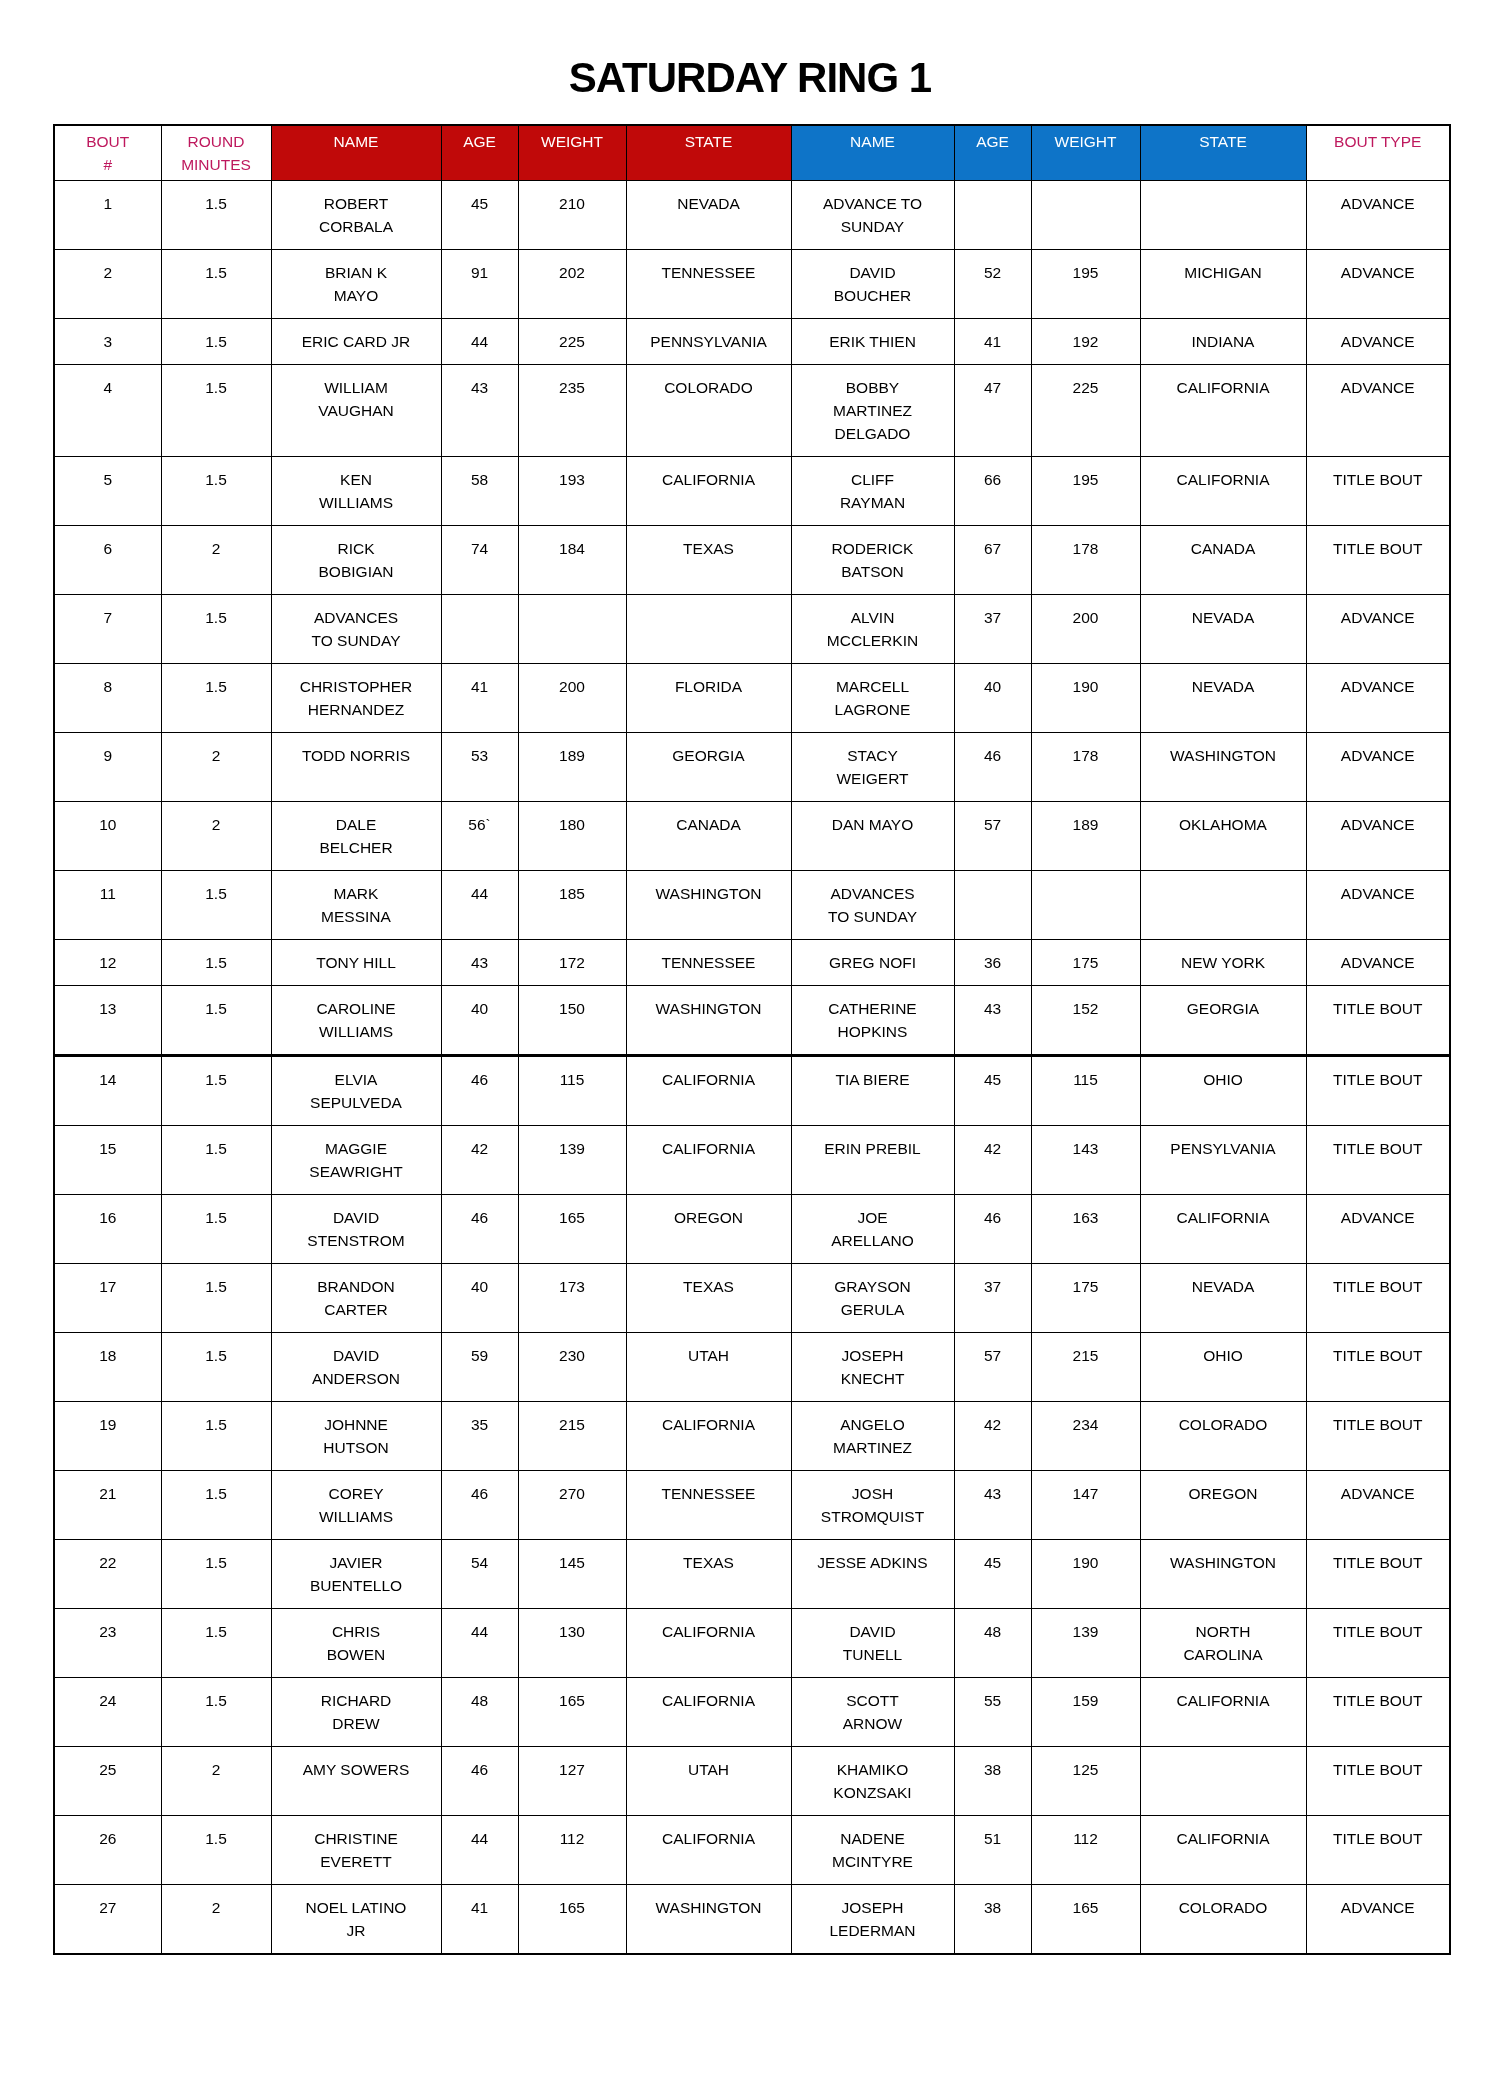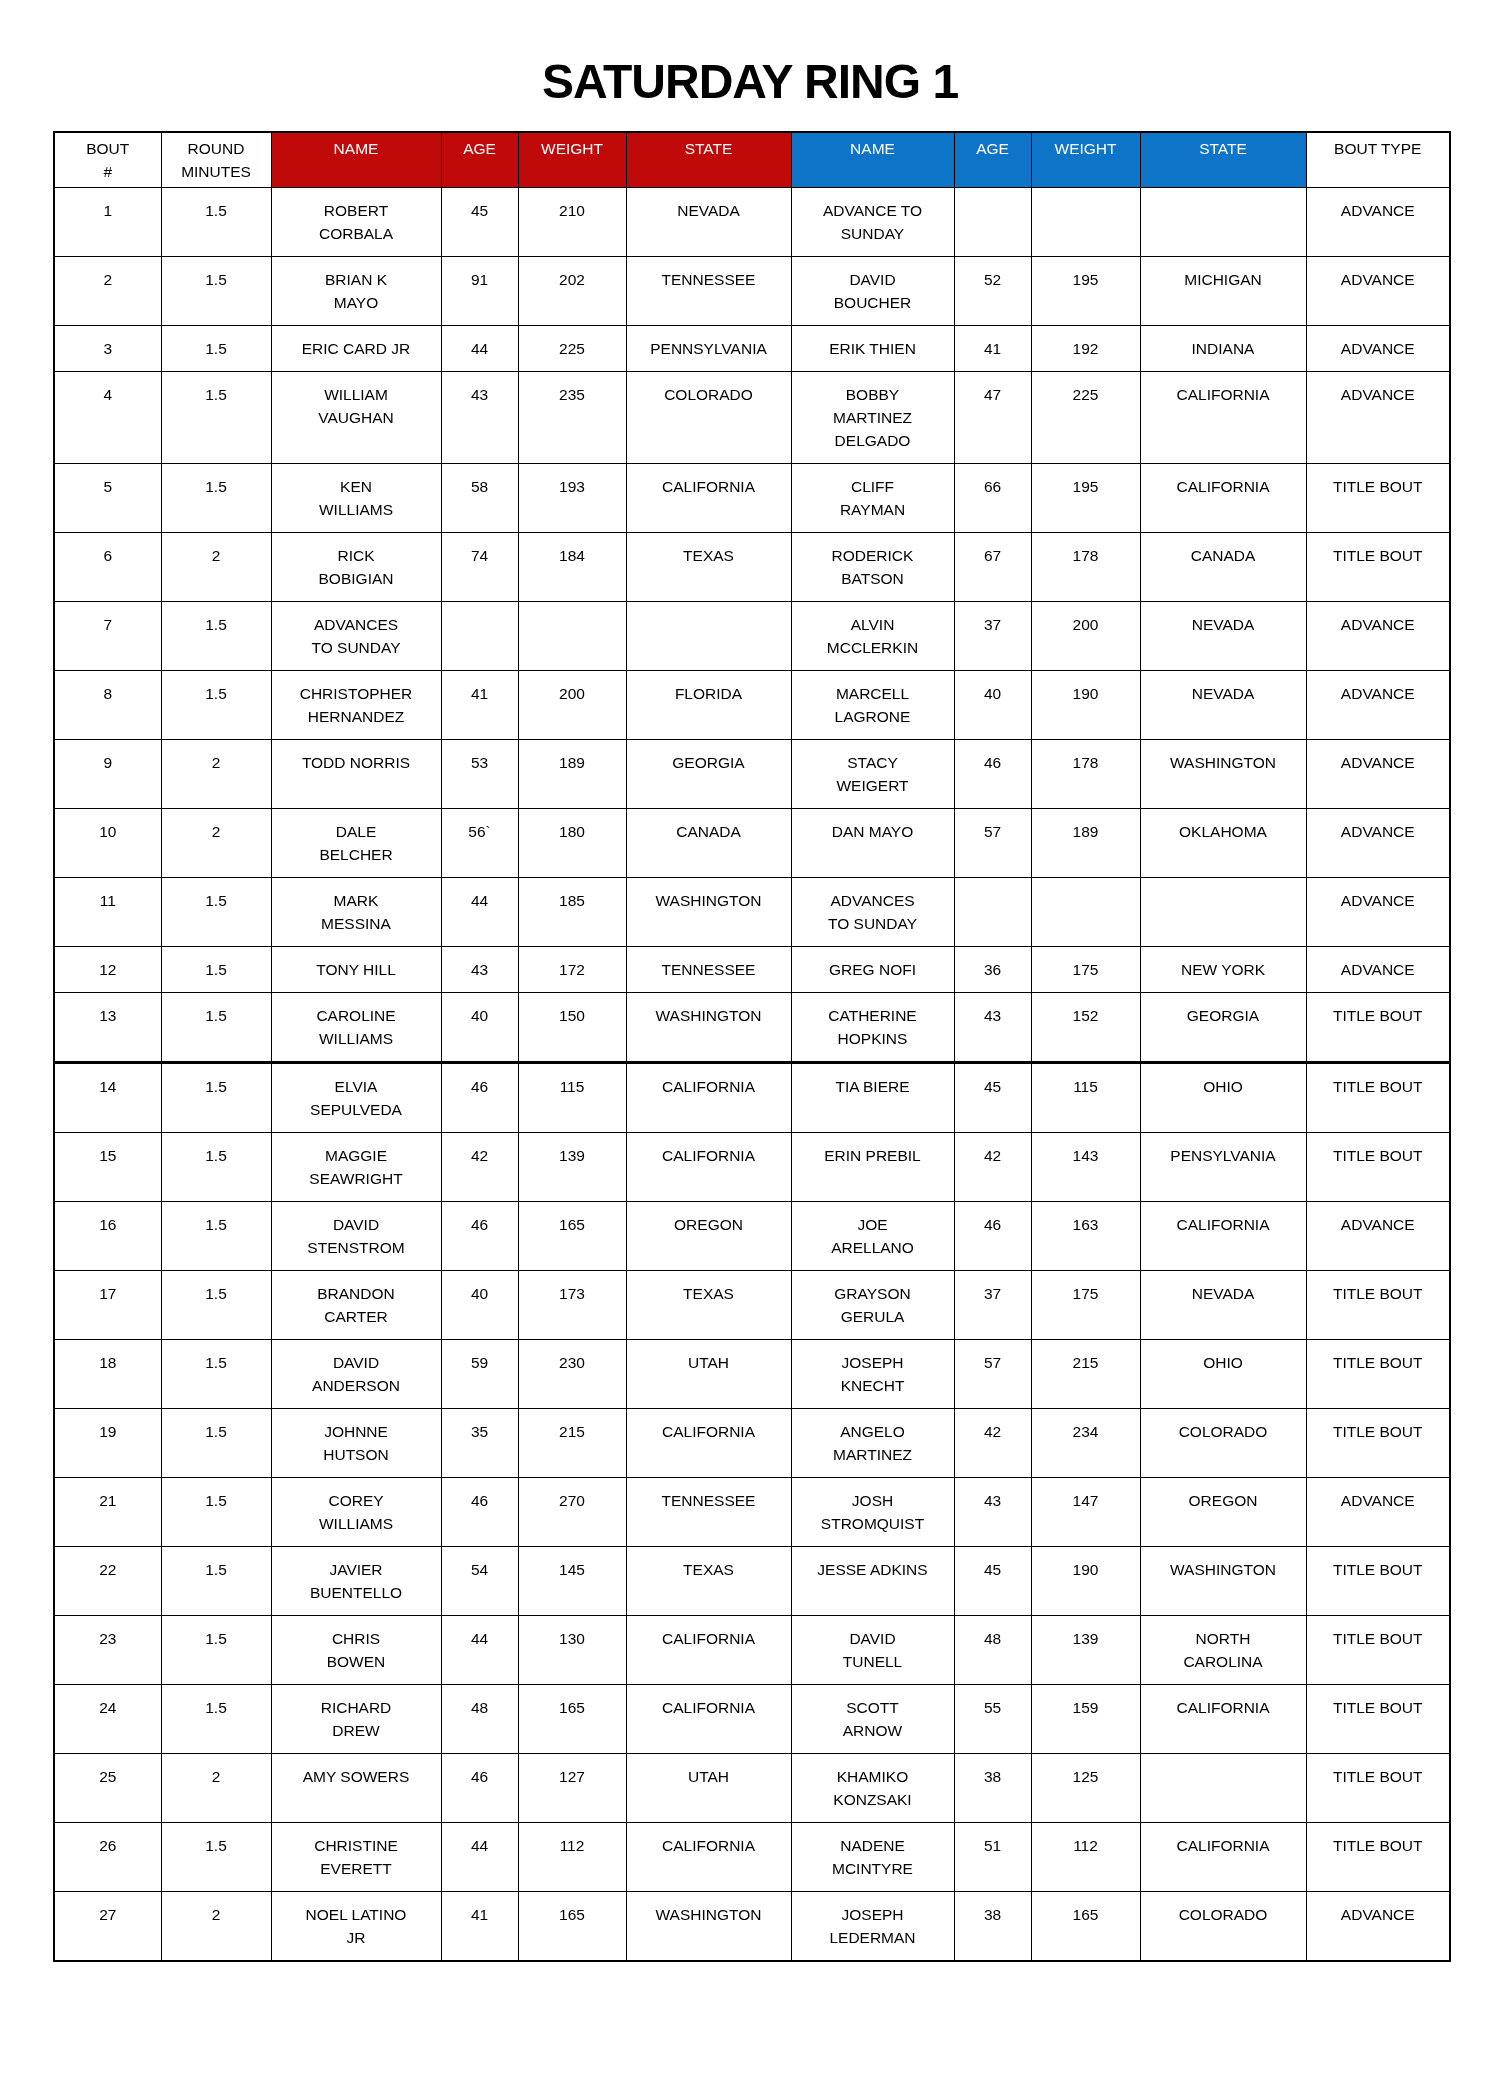--- a/index.html
+++ b/index.html
@@ -7,21 +7,21 @@
     --blue:#0e74c8;
     --border:#000000;
   }
   *{box-sizing:border-box;}
   html,body{margin:0;padding:0;background:#ffffff;}
   body{font-family:"Liberation Sans",sans-serif;color:#000;}
   .page{width:1500px;height:2083px;background:#fff;overflow:hidden;}
   .title{
     text-align:center;
     margin:54px 0 22px 0;
-    font-size:48px;
+    font-size:42px;
     font-weight:700;
     letter-spacing:-1px;
     color:#000;
   }
   table.bouts{
     border-collapse:collapse;
     table-layout:fixed;
     margin-left:53px;
     width:1396px;
     border:2px solid var(--border);
@@ -34,21 +34,21 @@
     font-size:15.5px;
     line-height:23px;
     padding:11px 3px;
     overflow:hidden;
   }
   .bouts thead th{
     padding:4px 3px;
     height:55px;
     font-weight:400;
   }
-  .bouts thead th.plain{background:#ffffff;color:#000000;}
+  .bouts thead th.plain{background:#ffffff;color:#be185d;}
   .bouts thead th.red{background:var(--red);color:#ffffff;}
   .bouts thead th.blue{background:var(--blue);color:#ffffff;}
   tr.thick-top td{border-top-width:3px;}
 </style>
 </head>
 <body>
 
 <div class="page">
 
   <h1 class="title">SATURDAY RING 1</h1>

